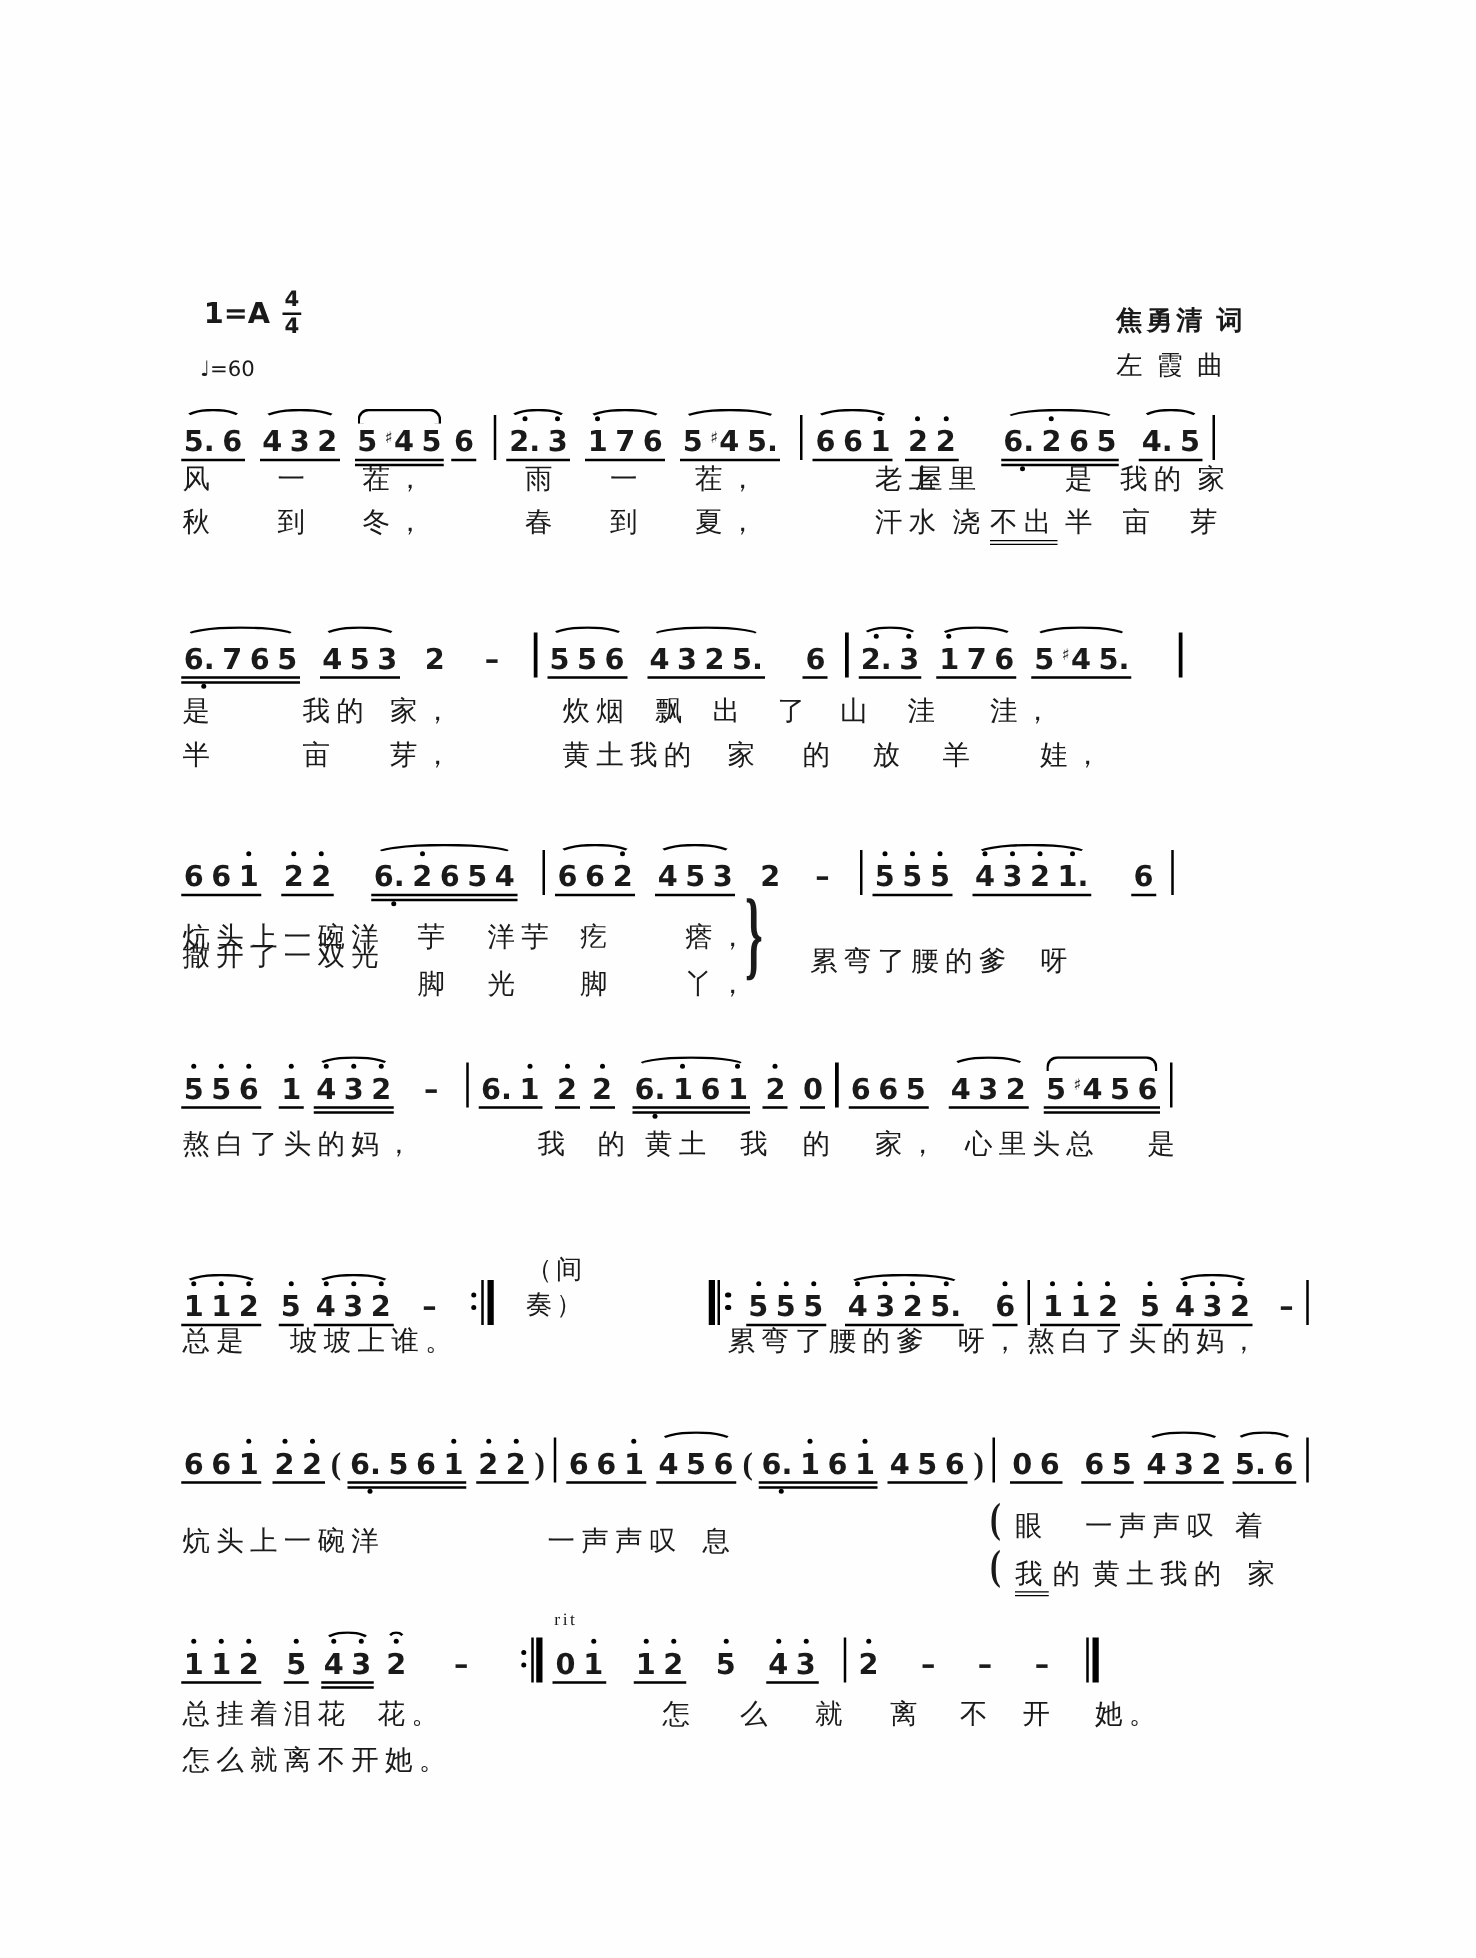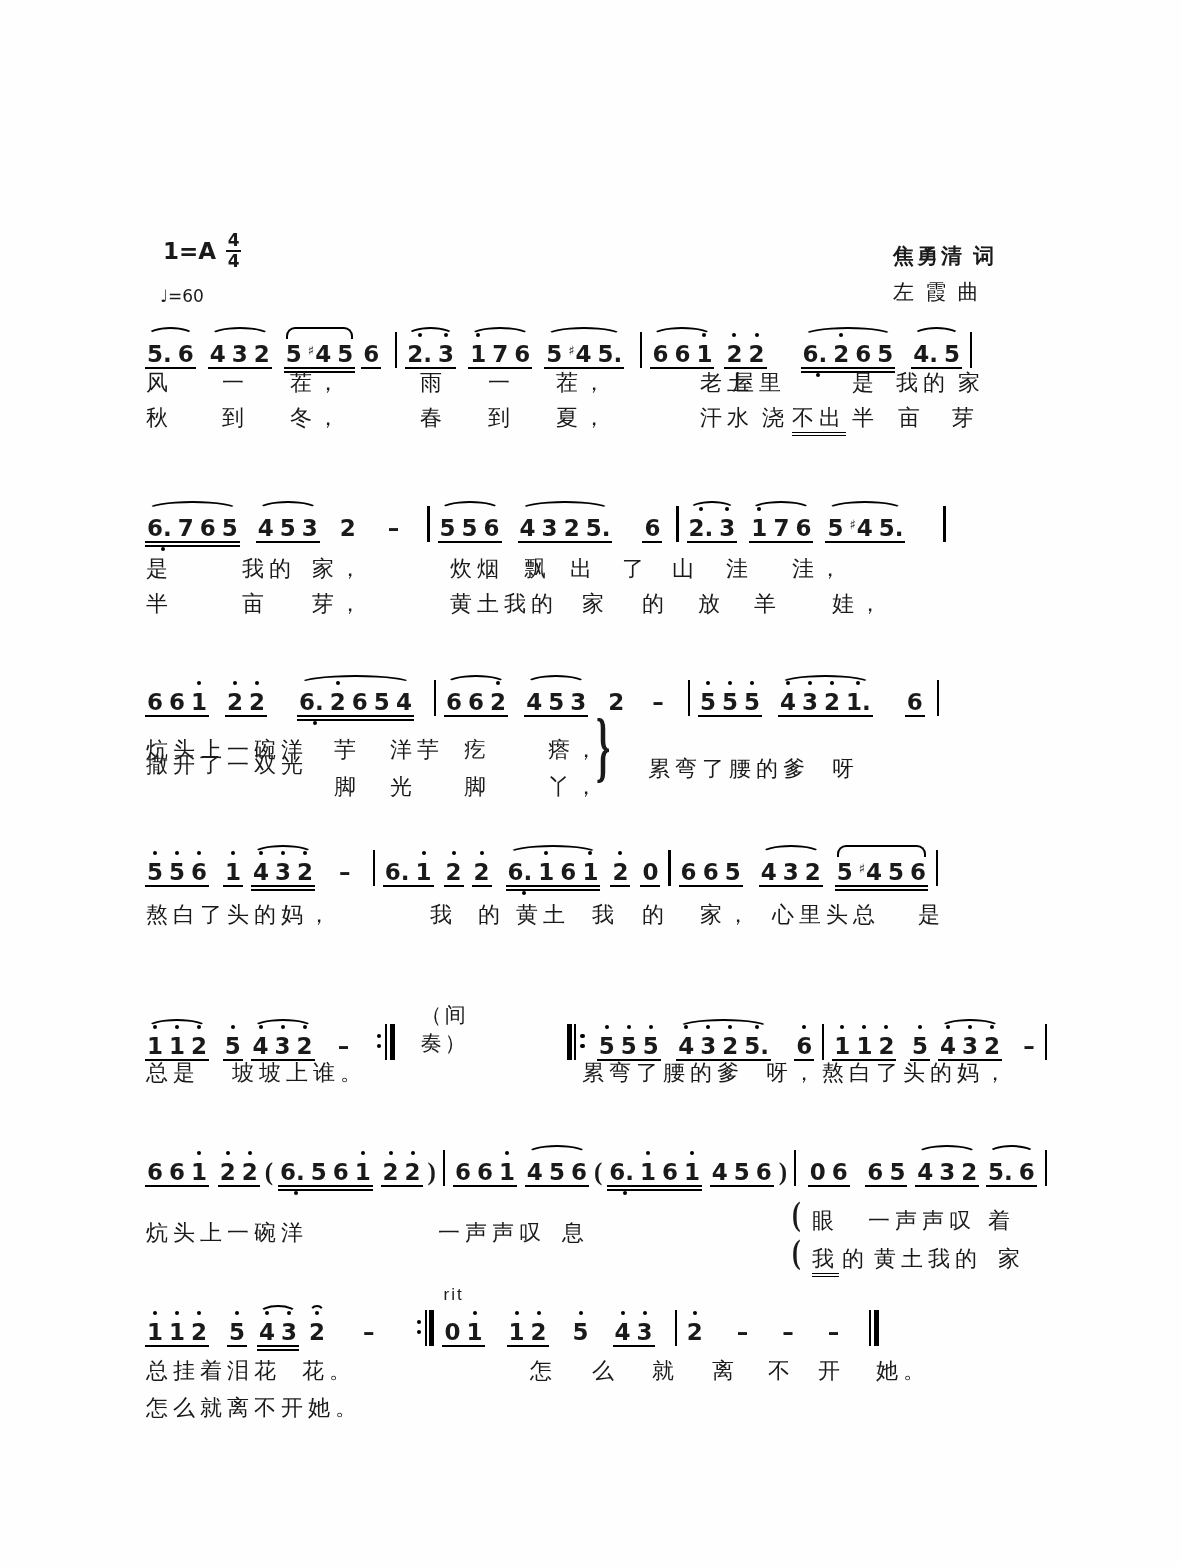--- a/index.html
+++ b/index.html
@@ -31,22 +31,22 @@
   .slur.arc{height:13px;border:2.2px solid transparent;border-top-color:#000;border-radius:50%;}
   .slur.flat{height:10px;border:2.2px solid #000;border-bottom:none;border-radius:9px 9px 0 0;}
   .barline{display:inline-flex;align-items:flex-end;margin:0 5px 9px 5px;}
   .bthin{width:2.2px;height:36px;background:#000;}
   .bthick{width:5px;height:36px;background:#000;}
   .barline .bthin+.bthick,.barline .bthick+.bthin{margin-left:2.5px;}
   .rdots{display:flex;flex-direction:column;gap:6px;margin:0 4px 12px 4px;}
   .rdots i{display:block;width:4.2px;height:4.2px;background:#000;border-radius:50%;}
   .mtext{font-size:21px;letter-spacing:3px;margin:0 4px 12px 4px;}
   .ritwrap{position:relative;width:0;overflow:visible;}
-  .rit{position:absolute;left:4px;bottom:50px;font-family:Liberation Sans, sans-serif;
-       font-size:17px;letter-spacing:2px;}
+  .rit{position:absolute;left:4px;bottom:50px;font-family:Liberation Serif, serif;
+       font-size:14px;letter-spacing:2px;}
   .paren{font-size:25px;font-weight:bold;margin:0 2px 9px 2px;font-family:"Liberation Serif",serif;}
   .lyr{position:absolute;font-size:22px;letter-spacing:5px;white-space:nowrap;line-height:1.2;}
   .u2{border-bottom:4px double #000;padding-bottom:1px;}
   .brace{position:absolute;font-weight:bold;transform-origin:center center;}
 </style>
 </head>
 <body>
 
 <div class="page">
 

